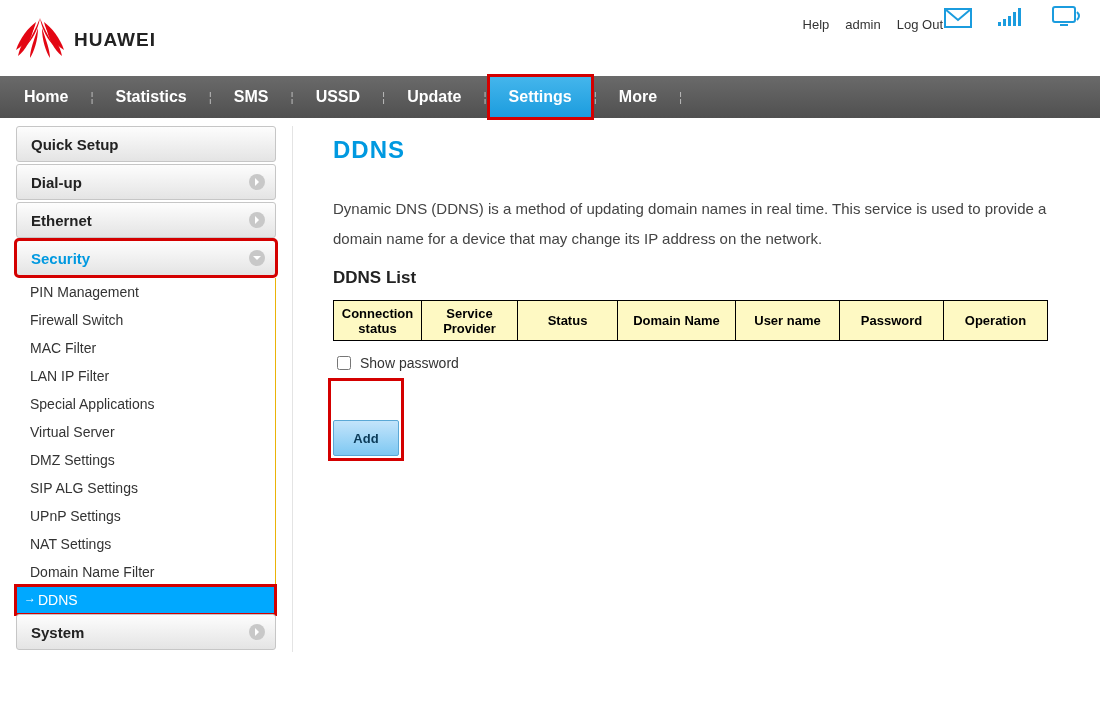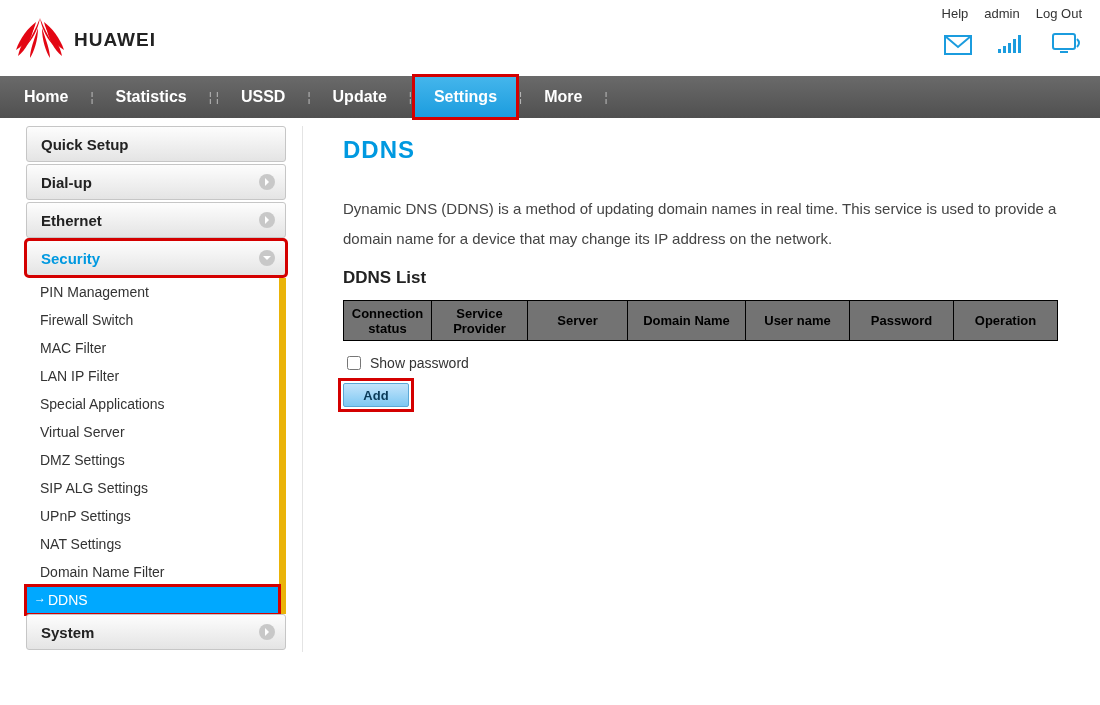--- a/index.html
+++ b/index.html
@@ -19,21 +19,21 @@
     height: 76px;
   }
   .brand { display: flex; align-items: center; gap: 4px; margin-top: 10px; }
   .brand-text {
     font-size: 19px;
     font-weight: 700;
     letter-spacing: 1px;
     color: #222;
     margin-left: 2px;
   }
-  .header-right { display: flex; flex-direction: column; align-items: flex-end; gap: 12px; }
+  .header-right { display: flex; flex-direction: row; align-items: flex-end; gap: 1px; }
   .top-links { display: flex; gap: 16px; font-size: 13px; color: #333; }
   .top-links span { cursor: pointer; }
   .status-icons { display: flex; gap: 26px; align-items: flex-end; }
 
   
   .navbar {
     background: linear-gradient(#6a6a6a, #505050);
     height: 42px;
     display: flex;
     align-items: stretch;
@@ -52,21 +52,21 @@
     color: #bbb;
     font-size: 12px;
     padding: 0 2px;
   }
   .nav-item.active {
     background: linear-gradient(#45b6ec, #1b9cde);
   }
   .hl-red { outline: 3px solid #d40000; outline-offset: -1px; }
 
   
-  .body-wrap { display: flex; padding: 8px 0 0 26px; }
+  .body-wrap { display: flex; padding: 8px 0 0 16px; }
 
   
   .sidebar { width: 260px; flex: 0 0 260px; }
   .side-btn {
     position: relative;
     height: 36px;
     display: flex; align-items: center;
     padding: 0 14px;
     font-size: 15px;
     color: #222;
@@ -80,21 +80,21 @@
   .side-btn.open { color: #0099e0; }
   .side-btn .chevron {
     position: absolute; right: 10px; top: 9px;
     width: 16px; height: 16px;
     border-radius: 50%;
     background: #c8c8c8;
     display: flex; align-items: center; justify-content: center;
   }
   .side-btn .chevron svg { width: 8px; height: 8px; }
 
-  .subnav { border-right: 7px solid #eab308; }
+  .subnav { border-right: 1px solid #eab308; }
   .sub-item {
     padding: 6px 14px;
     font-size: 14px;
     color: #333;
     cursor: pointer;
   }
   .sub-item.active {
     background: #00a8ff;
     color: #fff;
     position: relative;
@@ -132,44 +132,45 @@
     color: #222;
     margin-bottom: 12px;
   }
 
   table.ddns {
     border-collapse: collapse;
     width: 715px;
   }
   table.ddns th {
     border: 1px solid #000;
-    background: #737373;
+    background: #fef9c3;
     font-size: 13px;
     font-weight: 700;
     text-align: center;
     padding: 4px 6px;
     height: 40px;
   }
 
   .showpw-row {
     display: flex; align-items: center; gap: 6px;
     margin: 12px 0 10px 0;
     font-size: 14px; color: #333;
   }
   .showpw-row input[type=checkbox] { width: 14px; height: 14px; }
 
   .add-btn {
-    width: 66px; height: 24px;
+    width: 66px; height: 36px;
     background: linear-gradient(#c3e4fb, #7ec8f2);
     border: 1px solid #5aa8d6;
     border-radius: 2px;
     color: #0a3a58;
     font-weight: 700;
     font-size: 13px;
     cursor: pointer;
+    margin-top: 37px;
   }
   .hl-red-tight { outline: 3px solid #d40000; outline-offset: 2px; }
 
 </style>
 </head>
 <body>
 
 <div class="header">
   <div class="brand">
     <span>
@@ -223,20 +224,21 @@
     </div>
   </div>
 </div>
 
 <div class="navbar">
   <div style="width:4px"></div>
   <div class="nav-item">Home</div>
   <div class="nav-sep">¦</div>
   <div class="nav-item">Statistics</div>
   <div class="nav-sep">¦</div>
+  <div class="nav-item">SMS</div>
   <div class="nav-sep">¦</div>
   <div class="nav-item">USSD</div>
   <div class="nav-sep">¦</div>
   <div class="nav-item">Update</div>
   <div class="nav-sep">¦</div>
   <div class="nav-item active hl-red">Settings</div>
   <div class="nav-sep">¦</div>
   <div class="nav-item">More</div>
   <div class="nav-sep">¦</div>
 </div>
@@ -307,21 +309,21 @@
     <div class="page-title">DDNS</div>
     <div class="page-desc">Dynamic DNS (DDNS) is a method of updating domain names in real time. This service is used to provide a domain name for a device that may change its IP address on the network.</div>
 
     <div class="section-subtitle">DDNS List</div>
 
     <table class="ddns">
       <tbody>
           <tr>
         <th style="width:88px">Connection status</th>
         <th style="width:96px">Service Provider</th>
-        <th style="width:100px">Server</th>
+        <th style="width:100px">Status</th>
         <th style="width:118px">Domain Name</th>
         <th style="width:104px">User name</th>
         <th style="width:104px">Password</th>
         <th style="width:104px">Operation</th>
       </tr>
     </tbody>
       </table>
 
     <div class="showpw-row">
       <input type="checkbox" style="">

